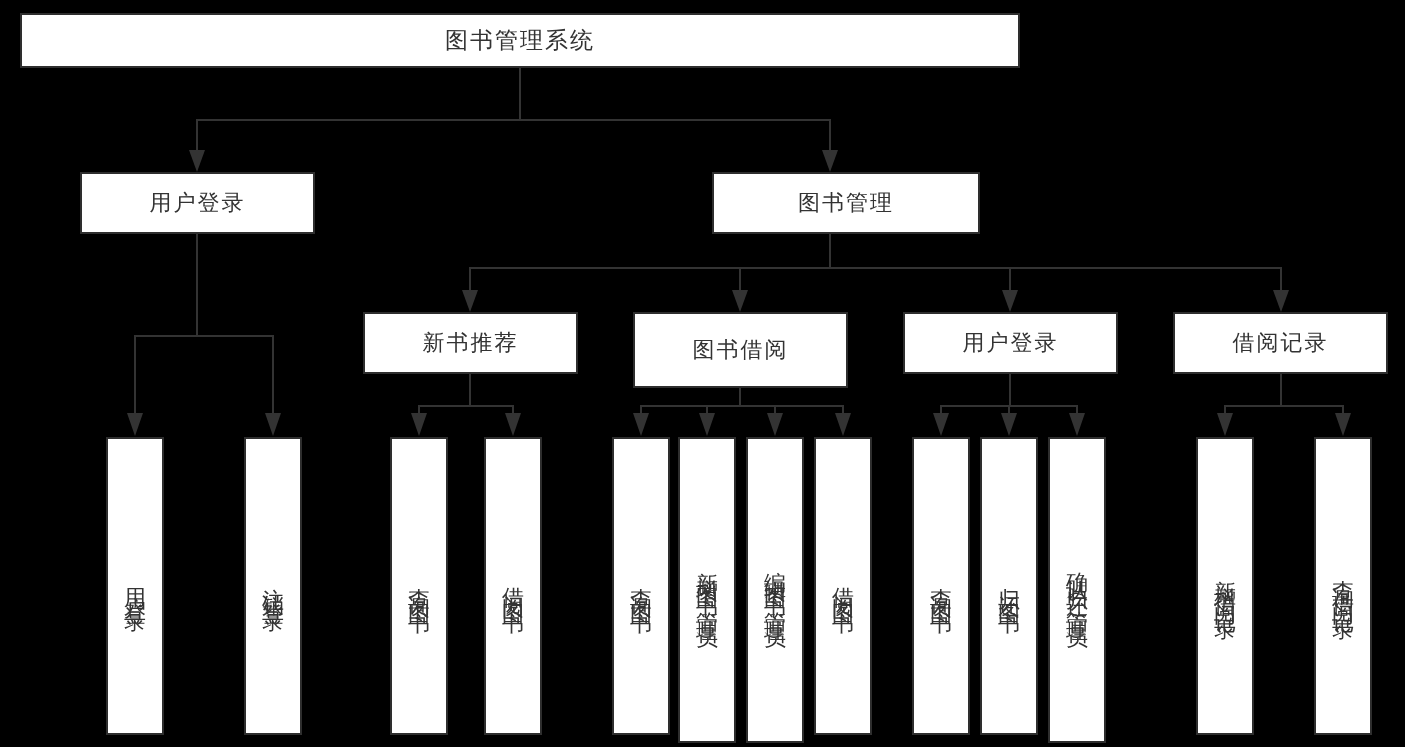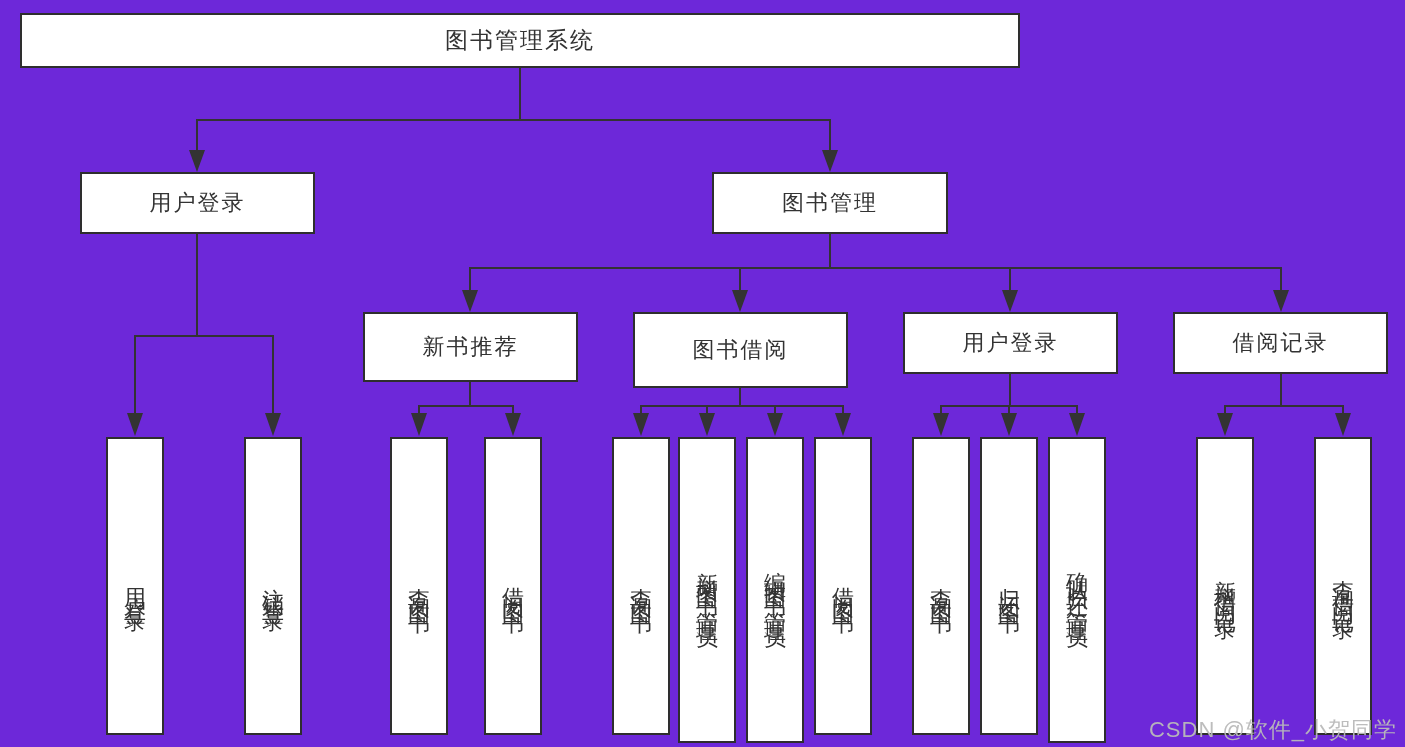--- a/index.html
+++ b/index.html
@@ -5,21 +5,21 @@
   html, body {
     margin: 0;
     padding: 0;
     background: #ffffff;
     font-family: "Liberation Sans", sans-serif;
   }
   #canvas {
     position: relative;
     width: 1405px;
     height: 747px;
-    background: #6d28d9;
+    background: #000000;
     overflow: hidden;
   }
   #connectors {
     position: absolute;
     left: 0; top: 0;
     width: 1405px; height: 747px;
     pointer-events: none;
   }
   .hbox {
     position: absolute;
@@ -151,25 +151,25 @@
     </g>
   </svg>
 
   <div class="hbox root" style="left:20px; top:13px; width:1000px; height:55px;">
     <span>图书管理系统</span>
   </div>
 
   <div class="hbox" style="left:80px; top:172px; width:235px; height:62px;">
     <span>用户登录</span>
   </div>
-  <div class="hbox" style="left:712px; top:172px; width:236px; height:62px;">
+  <div class="hbox" style="left:712px; top:172px; width:268px; height:62px;">
     <span>图书管理</span>
   </div>
 
-  <div class="hbox" style="left:363px; top:312px; width:215px; height:70px;">
+  <div class="hbox" style="left:363px; top:312px; width:215px; height:62px;">
     <span>新书推荐</span>
   </div>
   <div class="hbox" style="left:633px; top:312px; width:215px; height:76px;">
     <span>图书借阅</span>
   </div>
   <div class="hbox" style="left:903px; top:312px; width:215px; height:62px;">
     <span>用户登录</span>
   </div>
   <div class="hbox" style="left:1173px; top:312px; width:215px; height:62px;">
     <span>借阅记录</span>
@@ -212,15 +212,14 @@
     <span class="vtext">确认归还（管理员）</span>
   </div>
 
   <div class="vbox" style="left:1196px;">
     <span class="vtext">新增借阅记录</span>
   </div>
   <div class="vbox" style="left:1314px;">
     <span class="vtext">查询借阅记录</span>
   </div>
 
-  <div id="watermark">CSDN @软件_小贺同学</div>
 
 </div>
 
 </body></html>

